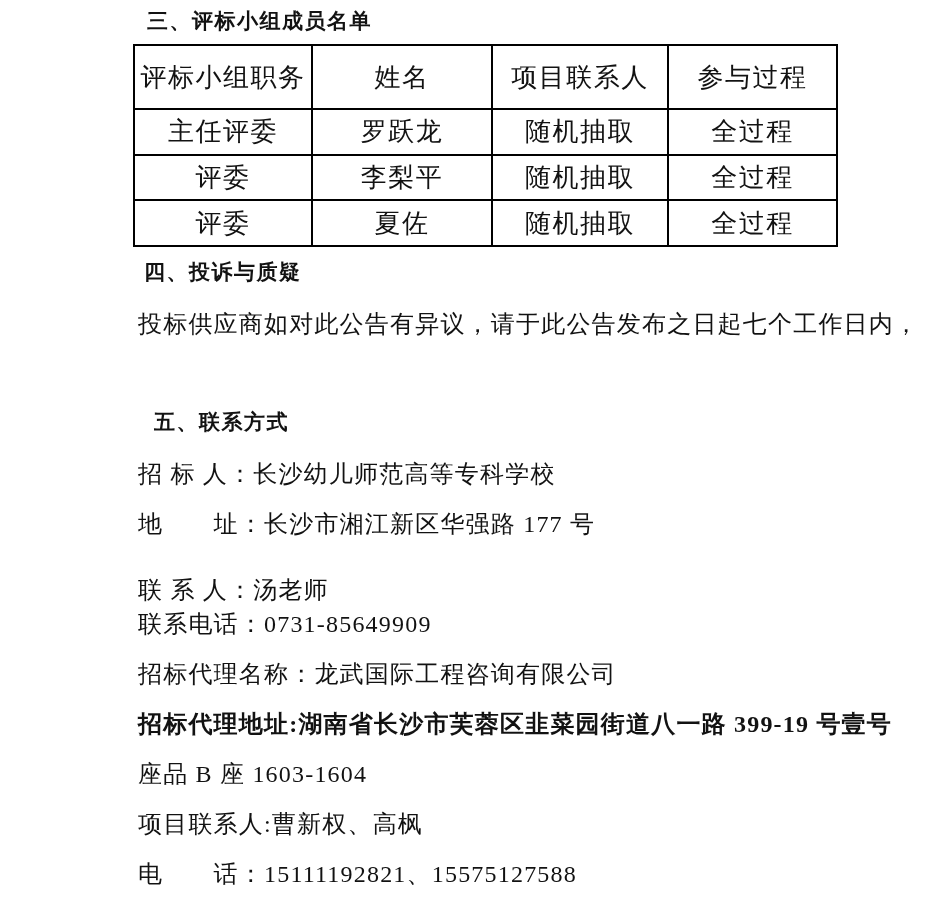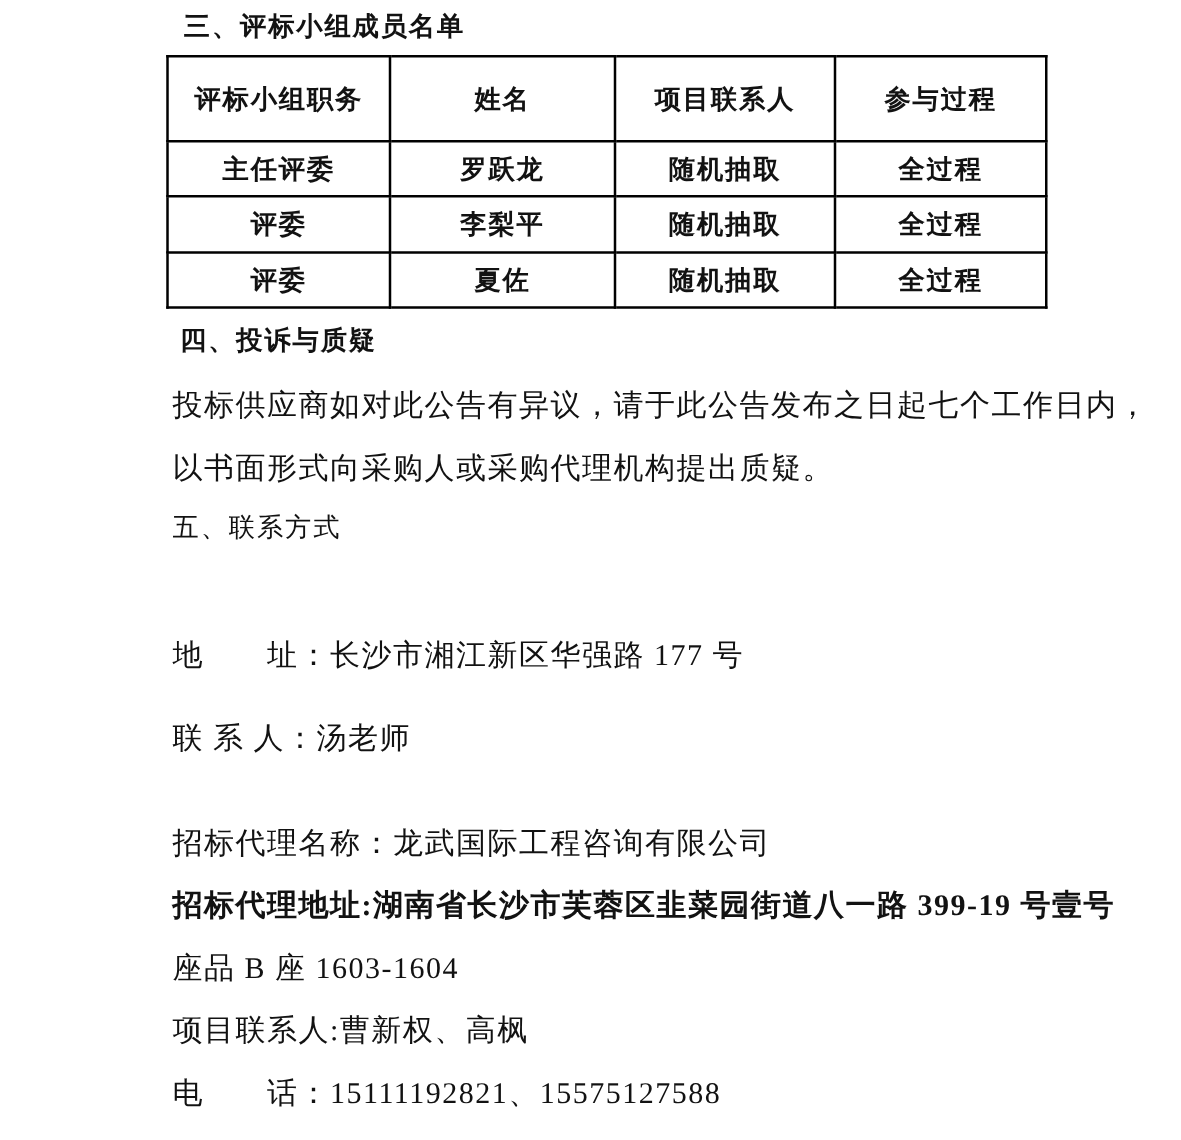--- a/index.html
+++ b/index.html
@@ -6,32 +6,32 @@
   body{
     width:945px;height:912px;background:#ffffff;
     font-family:"Liberation Serif","DejaVu Serif",serif;
     color:#121212;overflow:hidden;
   }
   .doc{position:relative;width:945px;height:912px;background:#ffffff;}
   .h{
     position:absolute;margin:0;font-size:21px;font-weight:700;
     letter-spacing:1.5px;white-space:pre;
   }
-  .h.regular{font-weight:400;}
+  .h.regular{font-weight:700;margin-left:16px;}
   .line{
     position:absolute;left:138px;margin:0;font-size:24px;font-weight:400;
     letter-spacing:1.2px;white-space:pre;
   }
   table.committee{
     position:absolute;left:133px;top:44px;width:703px;height:203px;
     border-collapse:collapse;table-layout:fixed;
   }
   table.committee th,table.committee td{
     border:2px solid #000000;text-align:center;vertical-align:middle;
-    font-size:21px;font-weight:700;letter-spacing:1.5px;padding:0;
+    font-size:26px;font-weight:400;letter-spacing:1.5px;padding:0;
   }
   tr.hdr{height:52px;}
   tr.r{height:34px;margin-top:43px;}
 </style>
 </head>
 <body>
 
 <div class="doc">
 
   <h2 class="h" style="left:147px;top:7px;">三、评标小组成员名单</h2>
@@ -67,25 +67,26 @@
         <td>夏佐</td>
         <td>随机抽取</td>
         <td>全过程</td>
       </tr>
     </tbody>
   </table>
 
   <h2 class="h" style="left:144px;top:258px;">四、投诉与质疑</h2>
 
   <p class="line" style="top:308px;">投标供应商如对此公告有异议，请于此公告发布之日起七个工作日内，</p>
-  <p class="line" style="top:358px;">以书面形式向采购人或采购代理机构提出质疑。</p>
 
   <h2 class="h regular" style="left:138px;top:408px;">五、联系方式</h2>
 
+  <p class="line" style="top:458px;">招 标 人：长沙幼儿师范高等专科学校</p>
   <p class="line" style="top:508px;">地　　址：长沙市湘江新区华强路 177 号</p>
   <p class="line" style="top:558px;margin-top:16px;">联 系 人：汤老师</p>
+  <p class="line" style="top:608px;">联系电话：0731-85649909</p>
   <p class="line" style="top:658px;">招标代理名称：龙武国际工程咨询有限公司</p>
   <p class="line" style="top:708px;font-weight:bold;">招标代理地址:湖南省长沙市芙蓉区韭菜园街道八一路 399-19 号壹号</p>
   <p class="line" style="top:758px;">座品 B 座 1603-1604</p>
   <p class="line" style="top:808px;">项目联系人:曹新权、高枫</p>
   <p class="line" style="top:858px;">电　　话：15111192821、15575127588</p>
 
 </div>
 
 </body></html>

